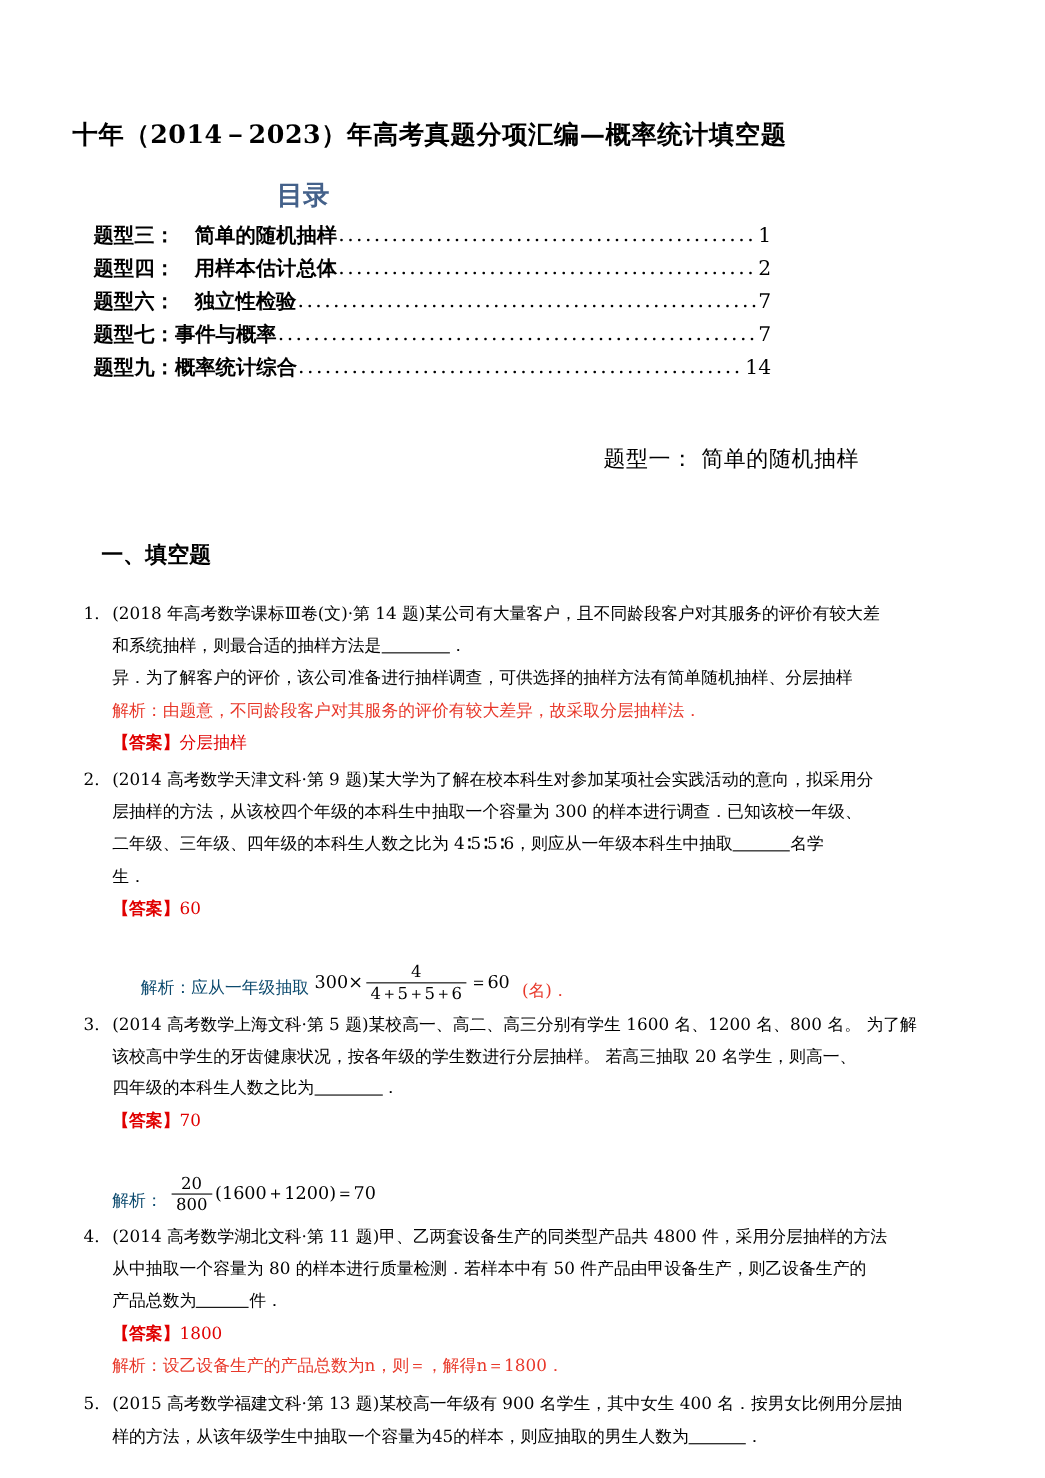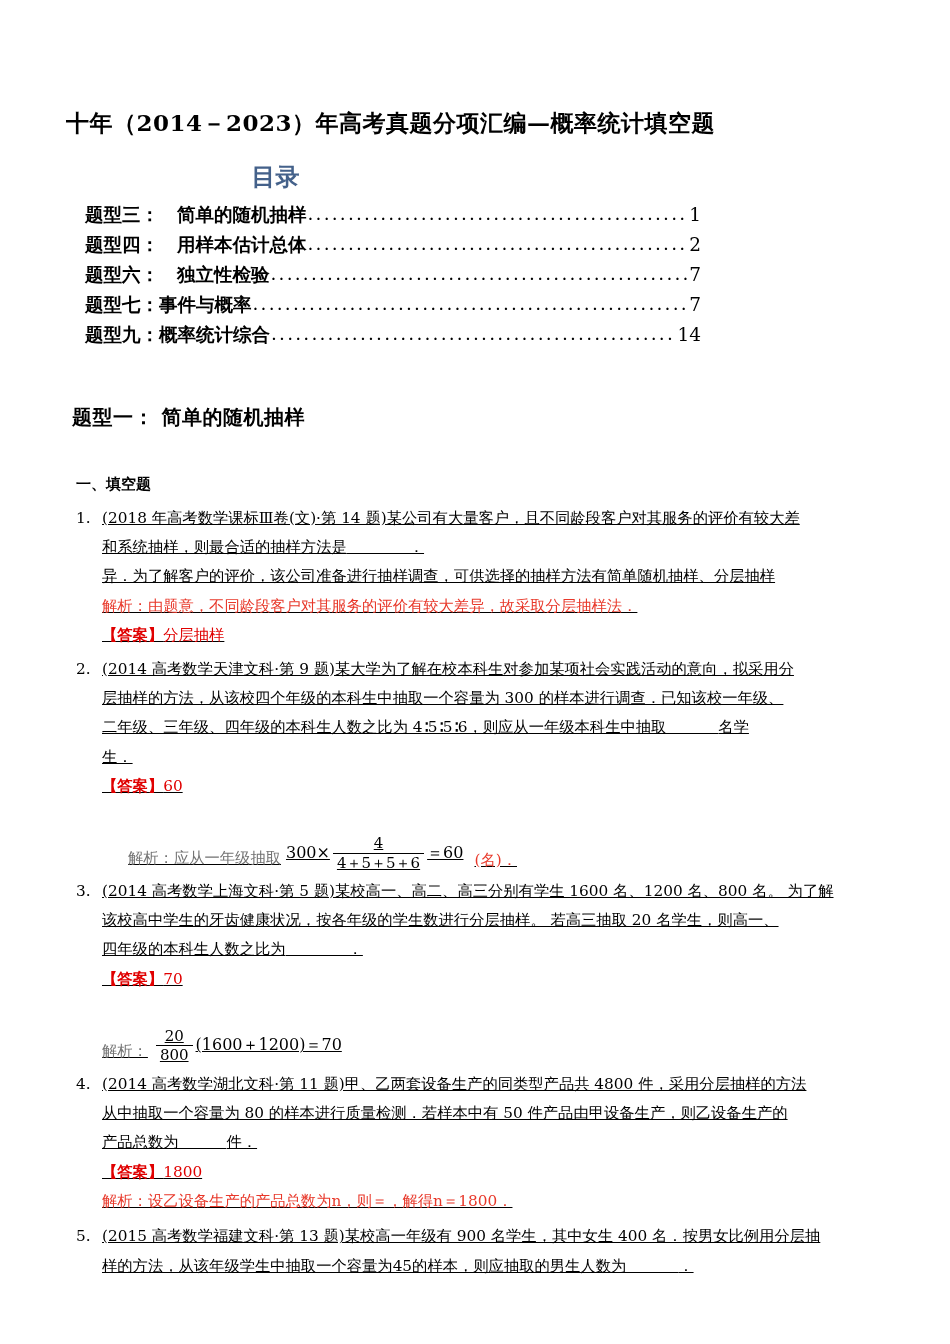--- a/index.html
+++ b/index.html
@@ -82,38 +82,38 @@
     content: "...........................................................................................................";
   }
   .toc-page {
     flex: 0 0 auto;
     font-weight: normal;
   }
 
   
   .section-heading {
     font-size: 20px;
-    font-weight: bold;
+    font-weight: normal;
     margin: 0;
     padding: 54px 0 0 72px;
     letter-spacing: 0.5px;
+    text-align: right;
   }
   .sub-heading {
-    font-size: 15px;
-    font-weight: bold;
-    margin: 0;
+    font-size: 20px;
+    font-weight: bold;
+    margin: 16px;
     padding: 44px 0 0 76px;
   }
 
   
   .problem {
     padding: 0 102px 0 76px;
     font-size: 15.3px;
     line-height: 1.92;
-    text-decoration: underline;
   }
   .p-line {
     display: block;
     white-space: nowrap;
   }
   .p-line.first {
     text-indent: 0;
   }
   .p-line.cont {
     padding-left: 26px;
@@ -150,21 +150,21 @@
 
   
   .math-row {
     padding: 2px 0 4px 26px;
     display: flex;
     align-items: flex-end;
     white-space: nowrap;
     line-height: 1.3;
   }
   .math-row .lead {
-    color: #737373;
+    color: #0c4a6e;
     font-size: 15.3px;
     align-self: flex-end;
     padding-bottom: 2px;
   }
   .math-row .tail {
     color: #e8382a;
     font-size: 15.3px;
     align-self: flex-end;
     padding-bottom: 0px;
     padding-left: 6px;

